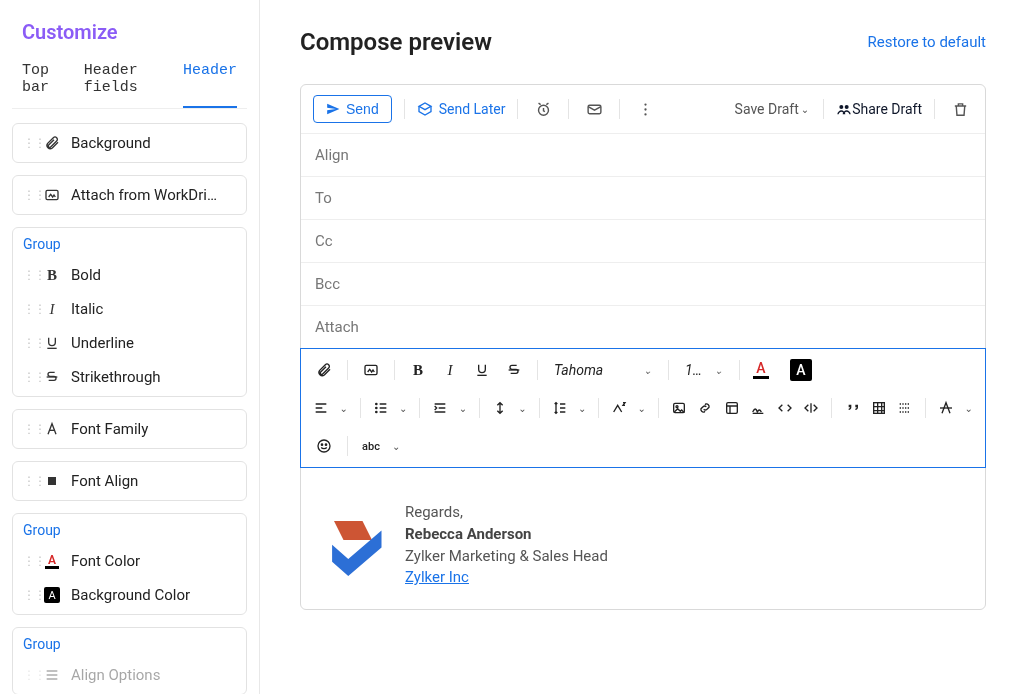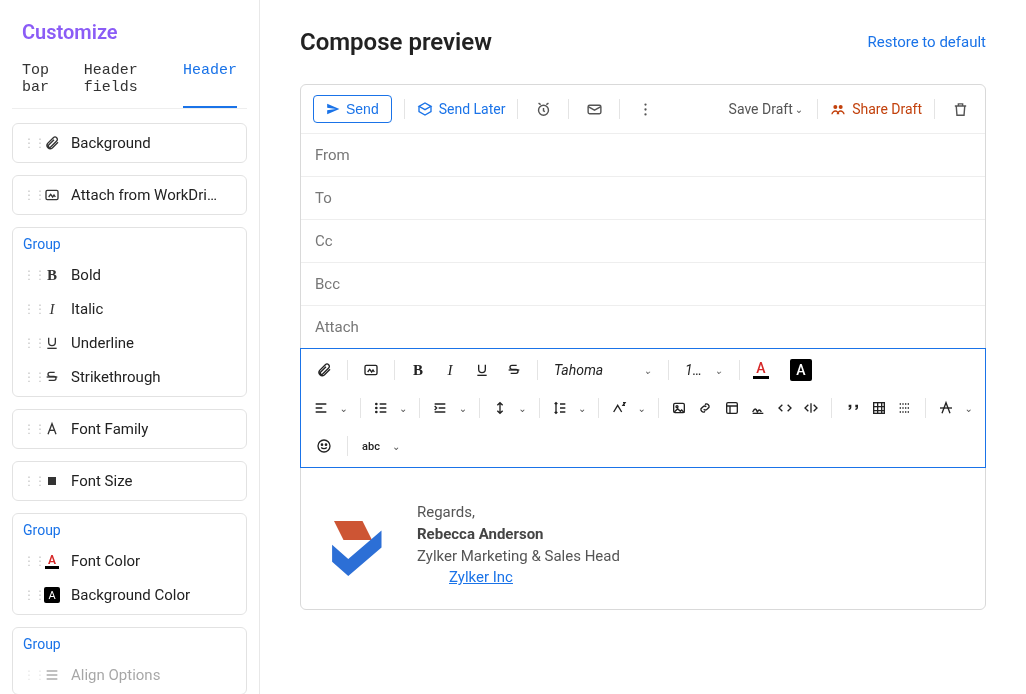--- a/index.html
+++ b/index.html
@@ -153,21 +153,21 @@
     width: 26px; height: 26px;
     display: inline-flex;
     align-items: center; justify-content: center;
     color: #555;
     cursor: pointer;
     border-radius: 3px;
   }
   .icon-btn svg { width: 17px; height: 17px; }
   .spacer { flex: 1; }
   .save-draft { color: #555; display: inline-flex; align-items: center; cursor: pointer; font-size: 14px;}
-  .share-draft { color: #c2410c; display: inline-flex; align-items: flex-start; gap: 6px; cursor: pointer; font-size: 14px;}
+  .share-draft { color: #0f172a; display: inline-flex; align-items: flex-start; cursor: pointer; font-size: 14px;}
 
   
   .addr-row {
     border-top: 1px solid #eee;
     padding: 12px 14px;
     font-size: 15px;
     color: #777;
   }
 
   
@@ -215,30 +215,30 @@
   .font-color-btn .letter { font-size: 14px; font-weight: 500; line-height: 1; color: #d62828;}
   .font-color-btn .bar { width: 16px; height: 3px; background: #000; margin-top: 1px;}
   .bg-color-btn { background: #000; color: #fff; border-radius: 2px;}
   .bg-color-btn .letter { font-size: 14px; font-weight: 500; line-height: 1; }
   .caret-standalone { font-size: 10px; color: #555; cursor: pointer; padding: 0 2px;}
 
   
   .sig-area {
     padding: 34px 14px 20px 14px;
     display: flex;
-    gap: 26px;
+    gap: 14px;
     align-items: flex-start;
   }
   .sig-logo {
     width: 76px; height: 76px;
     position: relative;
   }
   .sig-text { color: #555; font-size: 15px; line-height: 1.45; }
   .sig-text .name { font-weight: 700; color: #444; }
-  .sig-text .link { color: #1a73e8; text-decoration: underline; cursor: pointer; margin-left: 32px; }
+  .sig-text .link { color: #1a73e8; text-decoration: underline; cursor: pointer; }
 
 </style>
 </head>
 <body>
 
 <div class="sidebar">
   <h1>Customize</h1>
 
   <div class="tabs">
     <div class="tab">Top bar</div>
@@ -320,21 +320,21 @@
   </div>
 
   <div class="panel-block">
     <div class="row-item">
       <span class="drag-handle">⋮⋮</span>
       <span class="row-icon">
         <svg viewBox="0 0 24 24" fill="currentColor">
             <rect x="6" y="6" width="12" height="12"></rect>
           </svg>
       </span>
-      <span class="row-label">Font Size</span>
+      <span class="row-label">Font Align</span>
     </div>
   </div>
 
   <div class="panel-block">
     <div class="group-label">Group</div>
     <div class="row-item">
       <span class="drag-handle">⋮⋮</span>
       <span class="row-icon">
         <span style="display:flex;flex-direction:column;align-items:center;">
           <span style="font-size:12px;color:#d62828;font-weight:600;line-height:1">A</span>
@@ -431,21 +431,21 @@
         <span>Share Draft</span>
       </span>
       <span class="vr"></span>
       <span class="icon-btn">
         <svg viewBox="0 0 24 24" fill="none" stroke="currentColor" stroke-width="2">
             <path d="M4 7h16M9 7V4h6v3M6 7l1 13h10l1-13"></path>
           </svg>
       </span>
     </div>
 
-    <div class="addr-row">From</div>
+    <div class="addr-row">Align</div>
     <div class="addr-row">To</div>
     <div class="addr-row">Cc</div>
     <div class="addr-row">Bcc</div>
     <div class="addr-row" style="border-bottom:none;">Attach</div>
 
     <div class="fmt-panel">
 
       <div class="fmt-row">
         <span class="fmt-btn">
           <svg viewBox="0 0 24 24" fill="none" stroke="currentColor" stroke-width="2">

